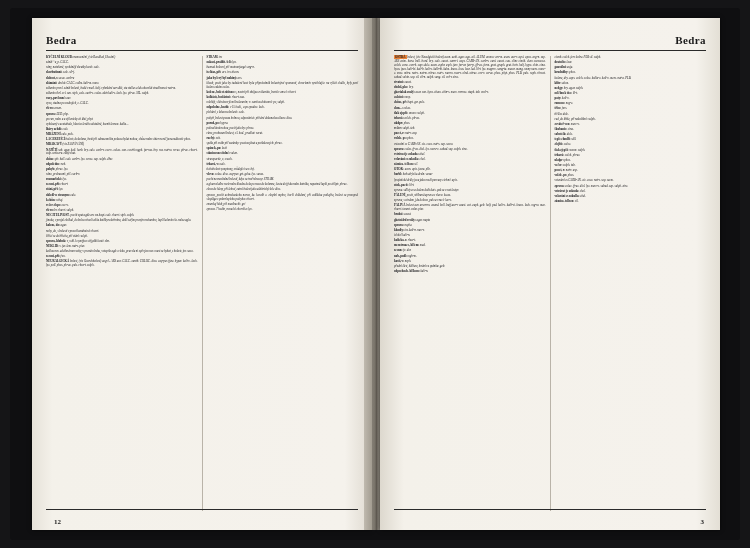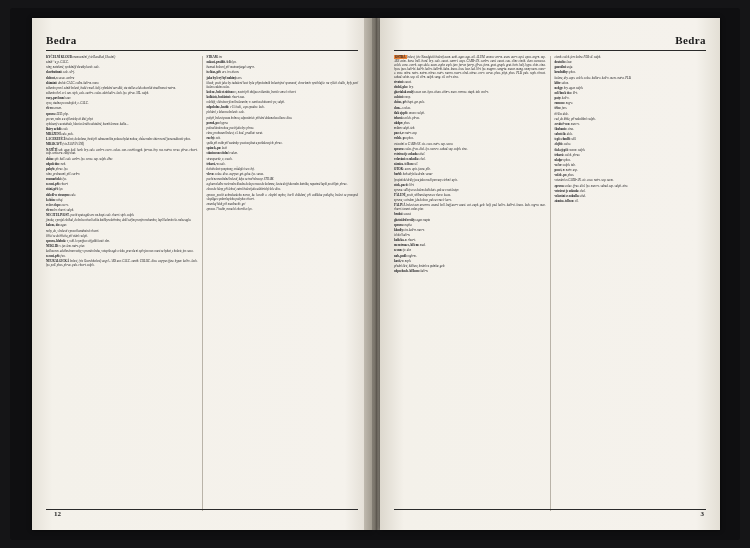--- a/index.html
+++ b/index.html
@@ -50,21 +50,21 @@
     color:#17171a;text-align:justify;
     margin-bottom:1.2px;
     word-spacing:-.2px;
   }
   .hw{font-weight:bold;}
   .sc{font-weight:bold;font-variant:small-caps;}
   .it{font-style:italic;}
   .hl{background:#e9843a;padding:0 1px;font-weight:bold;}
 
   .pagenum{
-    position:absolute;bottom:12px;font-size:7px;font-weight:bold;color:#1d1d1d;margin-left:6px;
+    position:absolute;bottom:4px;font-size:7px;font-weight:bold;color:#1d1d1d;margin-left:6px;
   }
   .pagenum.l{left:16px;}
   .pagenum.r{right:16px;}
 
   .footrule{position:absolute;left:14px;right:14px;bottom:20px;height:1px;background:#2a2a2a;}
 </style>
 </head>
 <body>
 
 <div class="page-wrap">

